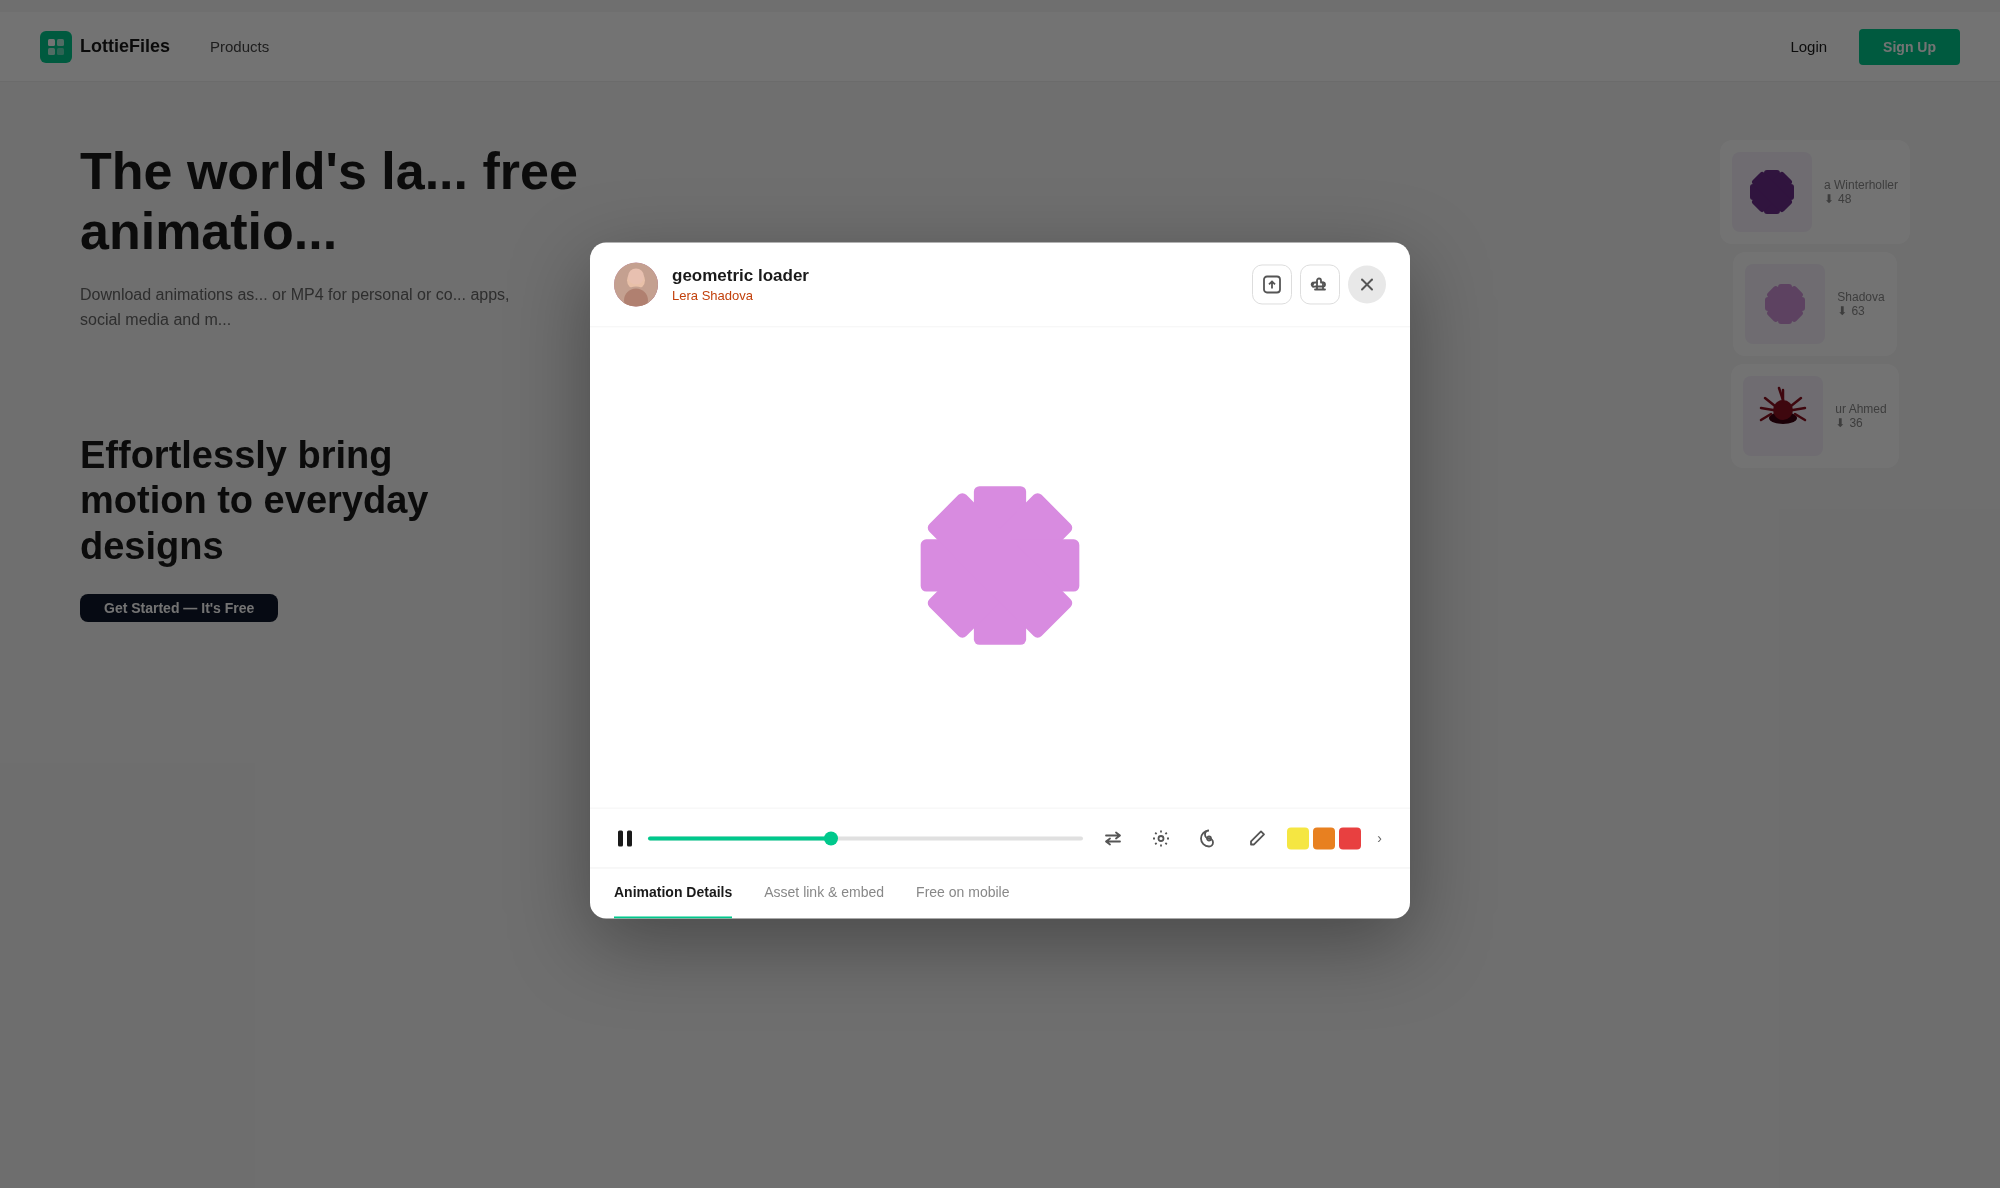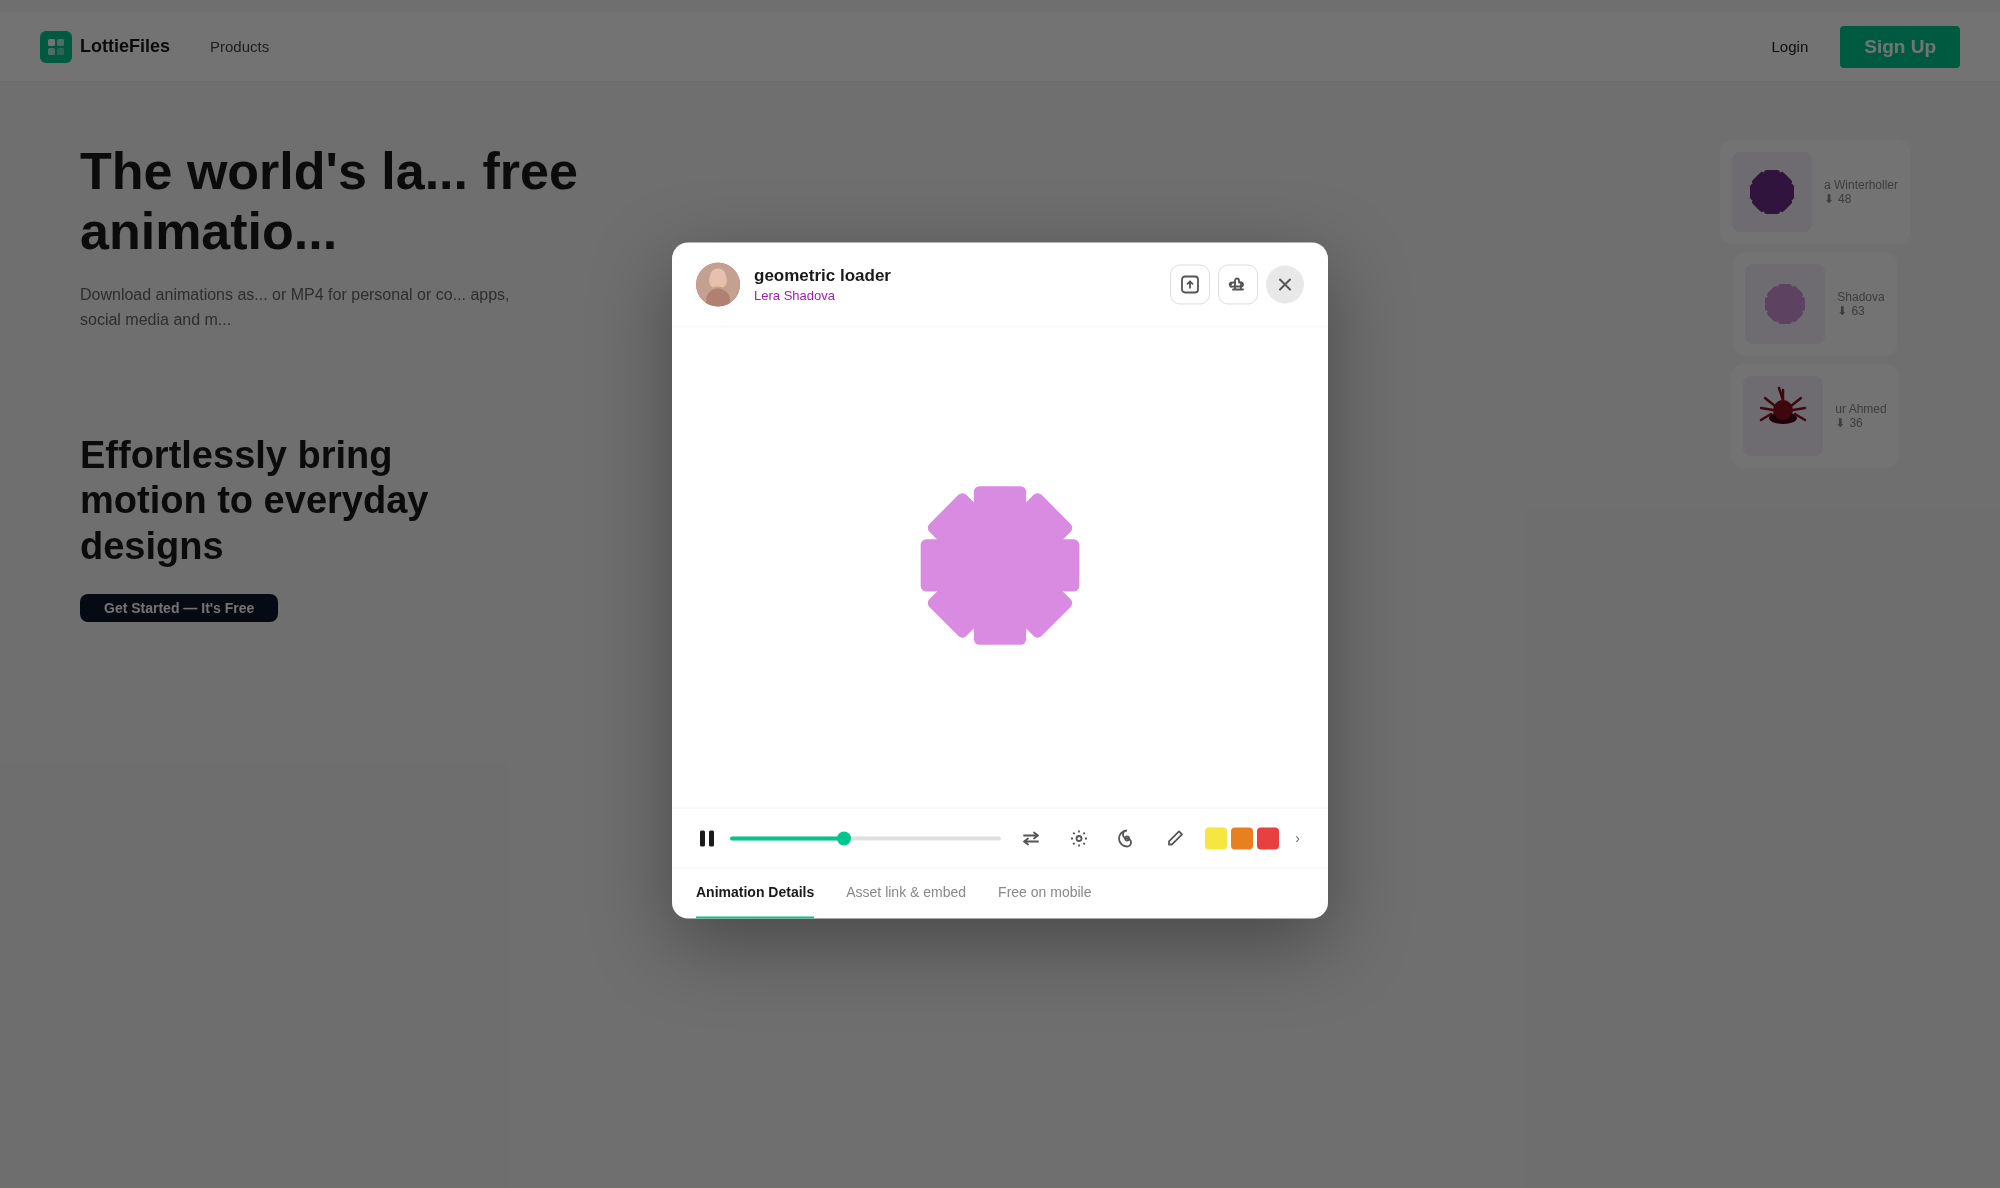--- a/index.html
+++ b/index.html
@@ -18,21 +18,21 @@
       padding: 0 40px; height: 70px;
       border-bottom: 1px solid #eee;
       gap: 40px; position: relative; z-index: 1; margin-top: 12px;
     }
     .logo { display: flex; align-items: center; gap: 8px; font-weight: 700; font-size: 18px; color: #1a1a1a; }
     .logo-icon { width: 32px; height: 32px; background: #00C88C; border-radius: 6px; display: flex; align-items: center; justify-content: center; }
     .nav-links { display: flex; gap: 32px; align-items: center; flex: 1; }
     .nav-link { font-size: 15px; color: #444; cursor: pointer; }
     .nav-actions { display: flex; gap: 16px; align-items: center; margin-left: auto; }
     .btn-login { background: none; border: none; font-size: 15px; color: #1a1a1a; cursor: pointer; padding: 8px 16px; }
-    .btn-signup { background: #00C88C; color: #fff; border: none; border-radius: 4px; padding: 10px 24px; font-size: 19px; cursor: pointer; font-weight: 600; }
+    .btn-signup { background: #00C88C; color: #fff; border: none; border-radius: 4px; padding: 10px 24px; font-size: 14px; cursor: pointer; font-weight: 600; }
 
     
     .hero { padding: 60px 80px 40px; }
     .hero-title { font-size: 52px; font-weight: 800; color: #1a1a1a; line-height: 1.15; max-width: 500px; }
     .hero-subtitle { font-size: 16px; color: #666; margin-top: 20px; max-width: 450px; line-height: 1.6; }
 
     
     .bottom-section { padding: 60px 80px; }
     .bottom-title { font-size: 38px; font-weight: 800; color: #1a1a1a; max-width: 380px; line-height: 1.2; }
     .btn-get-started { background: #0f172a; color: #fff; border: none; border-radius: 8px; padding: 6px 24px; font-size: 14px; cursor: pointer; font-weight: 600; margin-top: 24px; display: inline-block; }
@@ -42,21 +42,21 @@
       position: absolute; inset: 0;
       background: rgba(0,0,0,0.55);
       z-index: 10;
     }
 
     
     .modal {
       position: absolute;
       top: 50%; left: 50%;
       transform: translate(-50%, -52%);
-      width: 656px;
+      width: 820px;
       background: #fff;
       border-radius: 16px;
       z-index: 20;
       overflow: hidden;
       box-shadow: 0 24px 80px rgba(0,0,0,0.35);
     }
 
     
     .modal-header {
       display: flex; align-items: center;
@@ -79,21 +79,21 @@
     .avatar-img::before {
       content: '';
       position: absolute;
       top: 6px; left: 50%; transform: translateX(-50%);
       width: 16px; height: 16px;
       background: #e8c0b0;
       border-radius: 50%;
     }
     .author-info { flex: 1; }
     .animation-title { font-size: 17px; font-weight: 700; color: #1a1a1a; }
-    .author-name { font-size: 13px; color: #a21caf; margin-top: 2px; }
+    .author-name { font-size: 13px; color: #c2410c; margin-top: 2px; }
     .modal-header-actions { display: flex; gap: 8px; align-items: center; }
     .icon-btn {
       width: 40px; height: 40px;
       border: 1.5px solid #ddd;
       border-radius: 10px;
       background: #fff;
       display: flex; align-items: center; justify-content: center;
       cursor: pointer; font-size: 18px; color: #555;
     }
     .close-btn {

